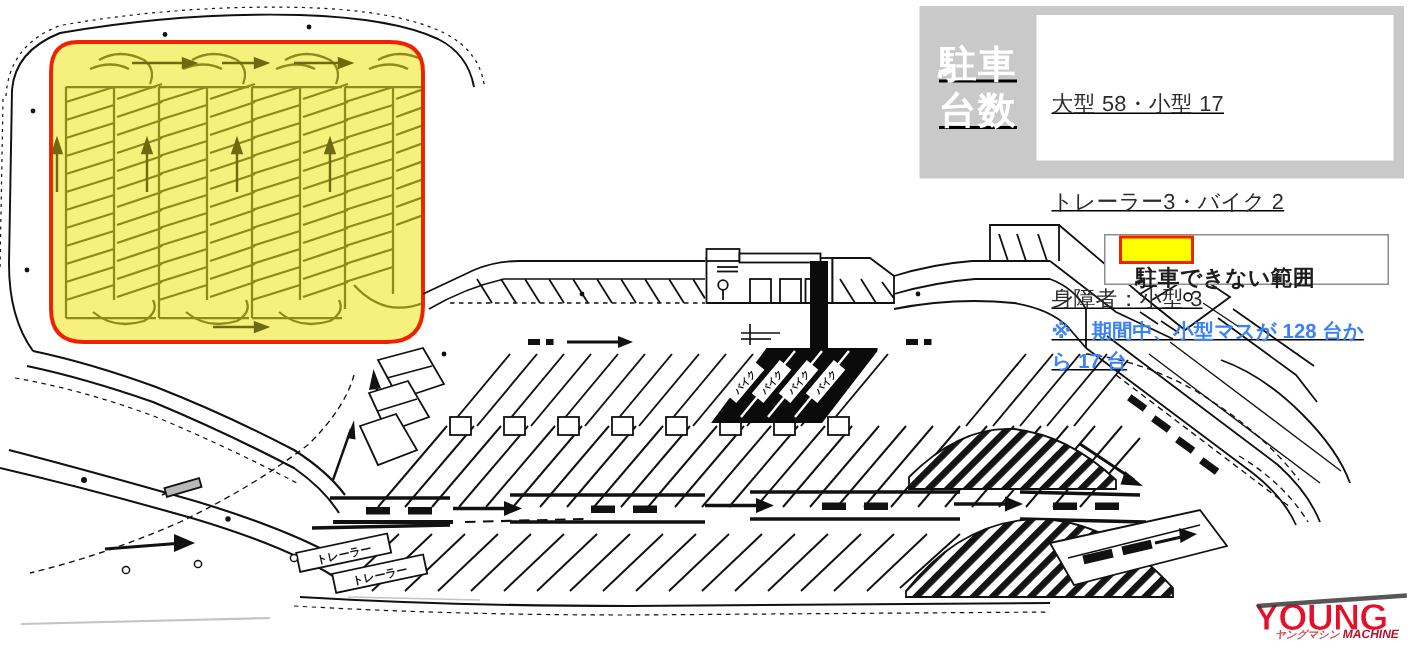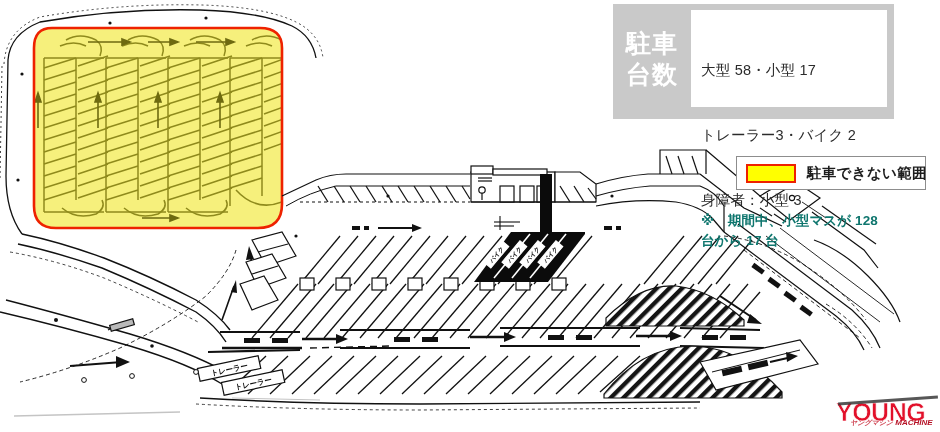--- a/index.html
+++ b/index.html
@@ -25,26 +25,27 @@
     top: 0;
     width: 940px;
     height: 432px;
   }
 
   
   #info-panel {
     position: absolute;
     left: 613px;
     top: 4px;
-    width: 281px;
+    width: 323px;
     height: 115px;
     background: #c9c9c9;
     box-sizing: border-box;
     display: flex;
     align-items: stretch;
+    text-decoration: underline;
   }
   #info-title {
     width: 78px;
     flex: 0 0 78px;
     display: flex;
     flex-direction: column;
     align-items: center;
     justify-content: center;
     color: #ffffff;
     font-size: 25px;
@@ -67,39 +68,39 @@
     font-size: 14.5px;
     line-height: 1.52;
     color: #2b2b2b;
     white-space: nowrap;
     letter-spacing: 0.2px;
     margin-top: 43px;
   }
   .info-note {
     font-size: 13.5px;
     line-height: 1.5;
-    color: #0f766e;
+    color: #3b82f6;
     font-weight: 700;
     letter-spacing: 0.1px;
   }
   .info-note.second { padding-left: 0; }
 
   
   #legend {
     position: absolute;
     left: 736px;
     top: 156px;
     width: 190px;
     height: 34px;
     background: #ffffff;
     border: 1px solid #8d8d8d;
     box-sizing: border-box;
     display: flex;
-    align-items: center;
     padding-left: 9px;
+    flex-direction: column;
   }
   #legend-swatch {
     width: 50px;
     height: 19px;
     background: #ffff00;
     border: 2px solid #ee2200;
     box-sizing: border-box;
     flex: 0 0 auto;
   }
   #legend-label {

